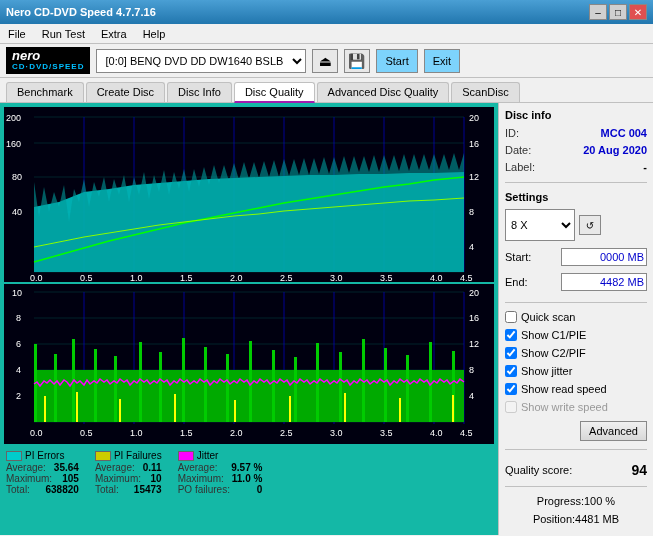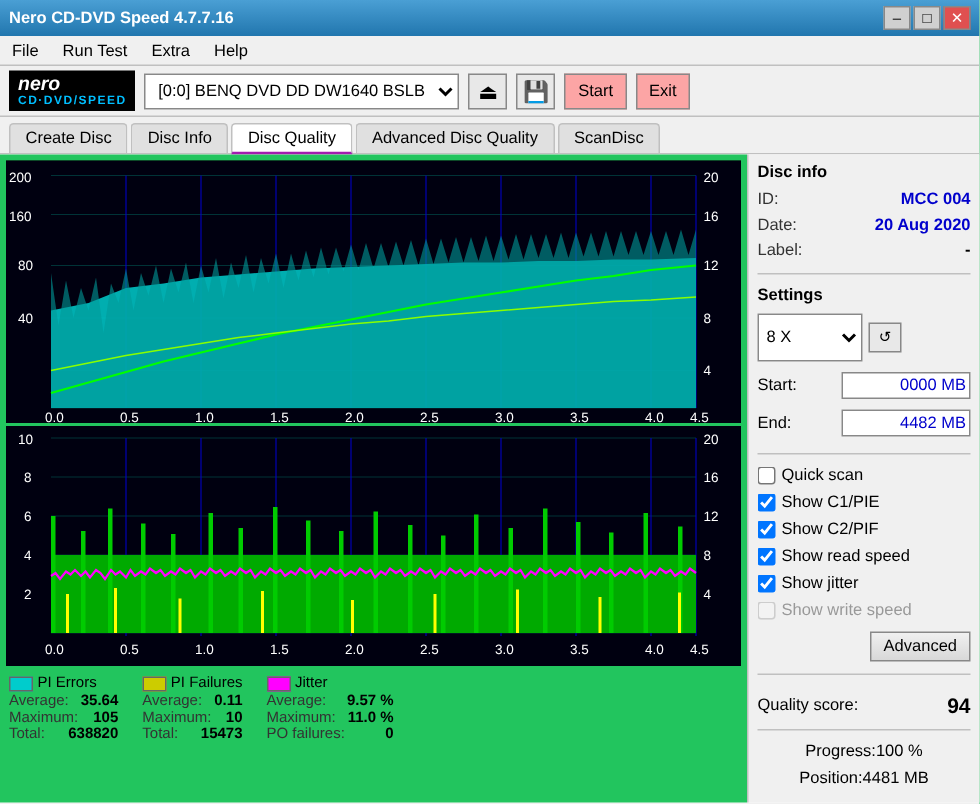--- a/index.html
+++ b/index.html
@@ -64,21 +64,21 @@
     .drive-select {
       border: 1px solid #888;
       background: white;
       padding: 2px 4px;
       font-size: 11px;
       width: 210px;
       height: 24px;
     }
     .toolbar-btn {
       border: 1px solid #888;
-      background: #fca5a5;
+      background: #7dd3fc;
       padding: 2px 8px;
       font-size: 11px;
       cursor: pointer;
       height: 24px;
     }
     .icon-btn {
       border: 1px solid #888;
       background: #e8e8e8;
       width: 26px; height: 24px;
       cursor: pointer;
@@ -113,21 +113,21 @@
     
     .main-content {
       display: flex;
       height: calc(536px - 24px - 20px - 34px - 26px);
       background: white;
     }
 
     
     .chart-area {
       flex: 1;
-      background: #22c55e;
+      background: #14b8a6;
       padding: 4px;
       display: flex;
       flex-direction: column;
     }
 
     
     .side-panel {
       width: 155px;
       background: #f0f0f0;
       border-left: 1px solid #c0c0c0;
@@ -244,20 +244,21 @@
   <select class="drive-select">
     <option>[0:0]  BENQ DVD DD DW1640 BSLB</option>
   </select>
   <button class="icon-btn" title="Eject">⏏</button>
   <button class="icon-btn" title="Save">💾</button>
   <button class="toolbar-btn">Start</button>
   <button class="toolbar-btn">Exit</button>
 </div>
 
 <div class="tabs">
+  <div class="tab">Benchmark</div>
   <div class="tab">Create Disc</div>
   <div class="tab">Disc Info</div>
   <div class="tab active">Disc Quality</div>
   <div class="tab">Advanced Disc Quality</div>
   <div class="tab">ScanDisc</div>
 </div>
 
 <div class="main-content">
 
   <div class="chart-area">
@@ -508,25 +509,25 @@
     <div class="checkbox-row">
       <input type="checkbox" checked="" style="">
       <span>Show C1/PIE</span>
     </div>
     <div class="checkbox-row">
       <input type="checkbox" checked="" style="">
       <span>Show C2/PIF</span>
     </div>
     <div class="checkbox-row">
       <input type="checkbox" checked="" style="">
-      <span>Show read speed</span>
+      <span>Show jitter</span>
     </div>
     <div class="checkbox-row">
       <input type="checkbox" checked="" style="">
-      <span>Show jitter</span>
+      <span>Show read speed</span>
     </div>
     <div class="checkbox-row" style="color:#999;">
       <input type="checkbox" disabled="" style="">
       <span>Show write speed</span>
     </div>
 
     <button class="advanced-btn">Advanced</button>
 
     <div class="divider"></div>
 

